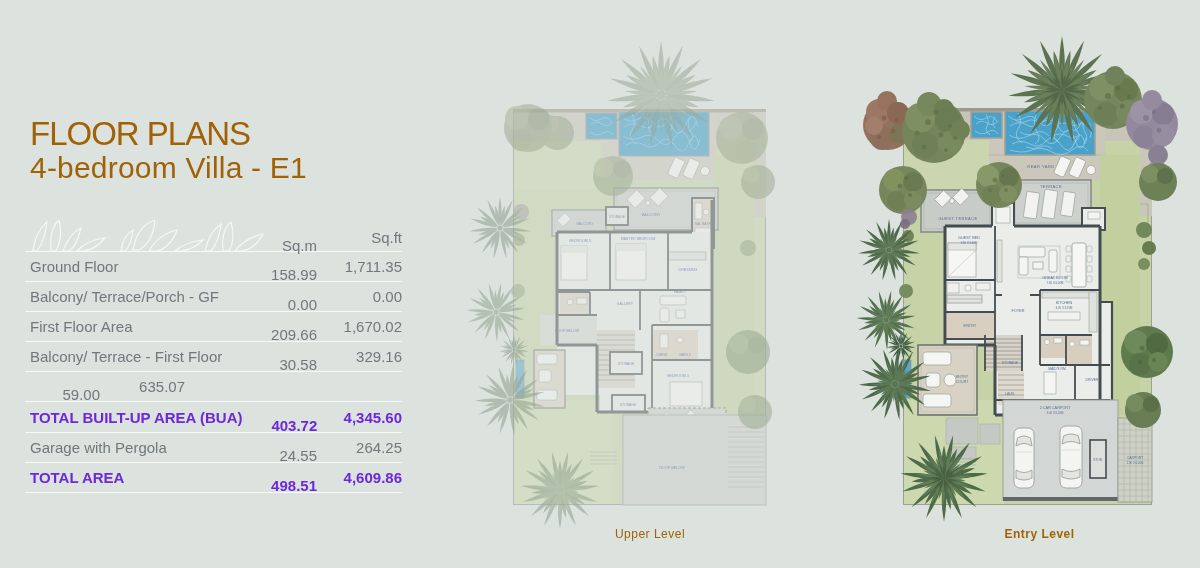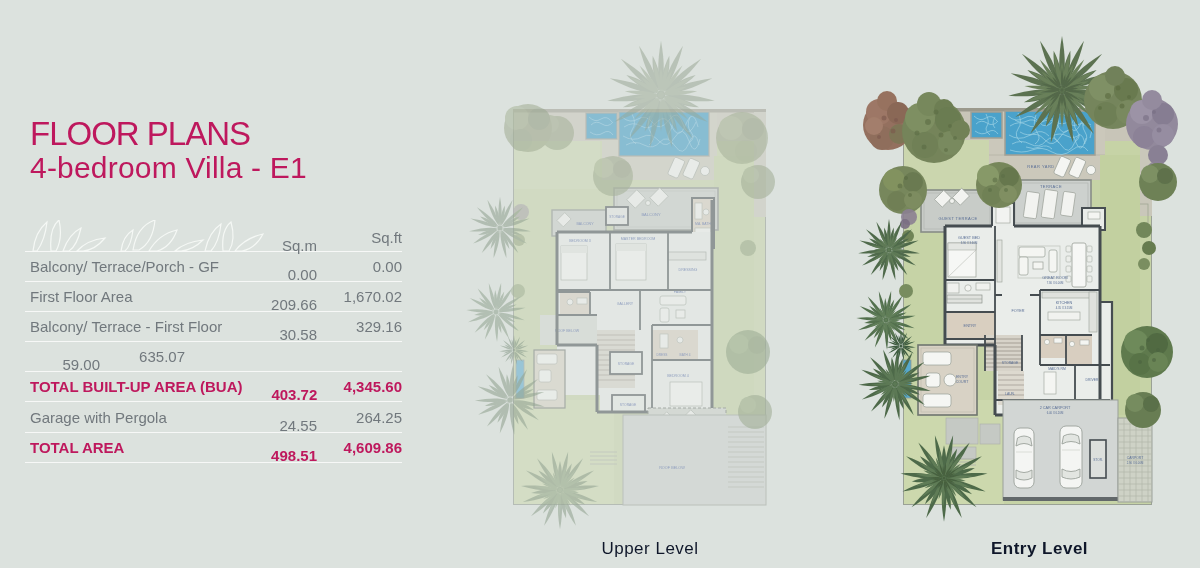--- a/index.html
+++ b/index.html
@@ -1,25 +1,25 @@
 <!DOCTYPE html>
 <html><head>
 <meta charset="utf-8">
 <style>
   html,body{margin:0;padding:0;}
   body{width:1200px;height:568px;background:#dce2de;font-family:"Liberation Sans",sans-serif;position:relative;overflow:hidden;}
   .abs{position:absolute;}
-  .green{color:#be185d;}
+  .green{color:#a16207;}
   .tbl{position:absolute;left:25px;top:224px;width:377px;font-size:15px;color:#71787d;white-space:nowrap;}
   .trow{height:30.2px;box-sizing:border-box;display:flex;align-items:center;border-bottom:1.5px solid rgba(248,250,248,0.92);}
   .trow .lbl{flex:1;padding-left:5px;}
   .trow .v1{width:75px;text-align:right;margin-top:16px;}
   .trow .v2{width:85px;text-align:right;}
-  .bold{font-weight:bold;color:#be185d;}
-  .plantitle{position:absolute;font-size:17px;color:#0f172a;letter-spacing:0.5px;margin-top:12px;}
+  .bold{font-weight:bold;color:#6d28d9;}
+  .plantitle{position:absolute;font-size:12px;color:#a16207;letter-spacing:0.5px;}
 </style>
 </head>
 <body>
 
 <div class="abs" style="left:0;top:0;width:460px;height:568px;">
 
   <div class="abs green" style="left:30px;top:115px;font-size:33px;letter-spacing:-1px;">FLOOR PLANS</div>
 
   <div class="abs green" style="left:30px;top:151px;font-size:30px;letter-spacing:0.2px;">4-bedroom Villa - E1</div>
 
@@ -37,20 +37,25 @@
       <path d="M198,31 Q196,10 206,2 Q211,20 204,31 Z"></path>
       <path d="M210,31 Q220,18 238,14 Q230,29 217,31 Z"></path>
     </g>
   </svg>
 
   <div class="tbl">
     <div class="trow" style="height:27.5px;">
         <div class="lbl"></div>
         <div class="v1">Sq.m</div>
         <div class="v2">Sq.ft</div>
+      </div>
+    <div class="trow">
+        <div class="lbl">Ground Floor</div>
+        <div class="v1">158.99</div>
+        <div class="v2">1,711.35</div>
       </div>
     <div class="trow">
         <div class="lbl">Balcony/ Terrace/Porch - GF</div>
         <div class="v1">0.00</div>
         <div class="v2">0.00</div>
       </div>
     <div class="trow">
         <div class="lbl">First Floor Area</div>
         <div class="v1">209.66</div>
         <div class="v2">1,670.02</div>

